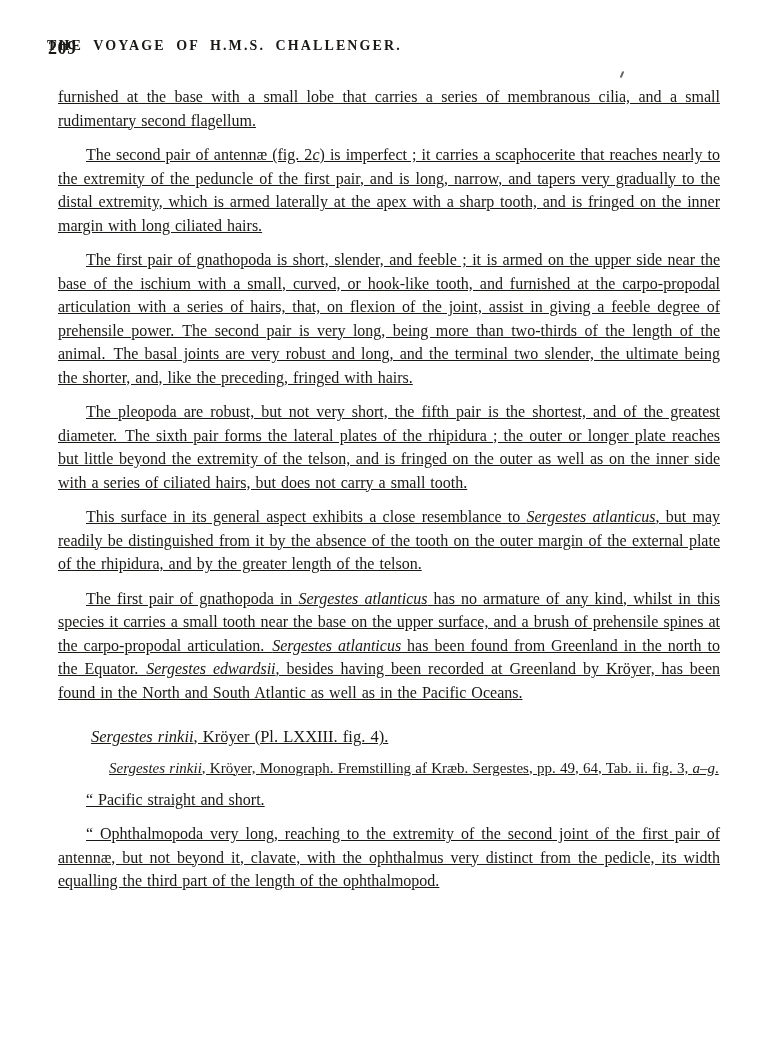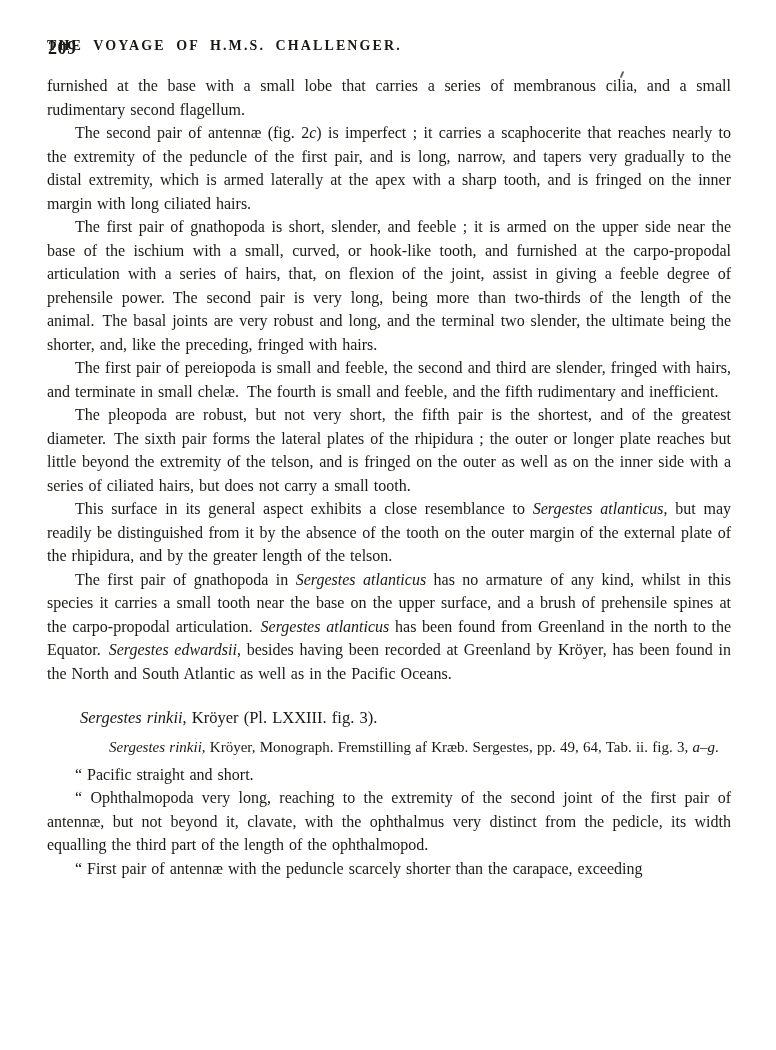--- a/index.html
+++ b/index.html
@@ -22,24 +22,25 @@
     font-size: 14px; font-weight: 700;
     letter-spacing: 2.1px; word-spacing: 5px;
   }
   .scan-speck {
     position: absolute; left: 621px; top: 71px;
     width: 2px; height: 7px; background: #4a4a4a;
     transform: rotate(24deg); border-radius: 1px; opacity: 0.85;
   }
   .body-col { position: absolute; top: 74px; left: 47px; width: 684px; }
   p.block {
-    margin: 0; padding: 0;
+    margin: 11px; padding: 0;
     font-size: 16px; line-height: 23.5px;
     text-align: justify;
     word-spacing: 1px;
+    text-decoration: underline;
   }
   p.block.indent { text-indent: 28px; }
   p.species-heading {
     margin-top: 21px;
     text-align: left;
     text-indent: 33px;
     font-size: 16.5px;
   }
   p.citation {
     margin-top: 9px; margin-bottom: 7px; margin-left: 62px;
@@ -55,23 +56,21 @@
 <div class="page">
   <div class="header">
     <span class="page-number">209</span>
     <span class="running-title">THE VOYAGE OF H.M.S. CHALLENGER.</span>
   </div>
   <div class="scan-speck"></div>
   <div class="body-col">
       <p class="block paragraph"><span>furnished at the base with a small lobe that carries a series of membranous cilia, and a small rudimentary second flagellum.</span></p>
       <p class="block paragraph indent"><span>The second pair of antennæ (fig. 2</span><span class="it">c</span><span>) is imperfect ; it carries a scaphocerite that reaches nearly to the extremity of the peduncle of the first pair, and is long, narrow, and tapers very gradually to the distal extremity, which is armed laterally at the apex with a sharp tooth, and is fringed on the inner margin with long ciliated hairs.</span></p>
       <p class="block paragraph indent"><span>The first pair of gnathopoda is short, slender, and feeble ; it is armed on the upper side near the base of the ischium with a small, curved, or hook-like tooth, and furnished at the carpo-propodal articulation with a series of hairs, that, on flexion of the joint, assist in giving a feeble degree of prehensile power. The second pair is very long, being more than two-thirds of the length of the animal. The basal joints are very robust and long, and the terminal two slender, the ultimate being the shorter, and, like the preceding, fringed with hairs.</span></p>
-      <p class="block paragraph indent"><span>The first pair of pereiopoda is small and feeble, the second and third are slender, fringed with hairs, and terminate in small chelæ. The fourth is small and feeble, and the fifth rudimentary and inefficient.</span></p>
       <p class="block paragraph indent"><span>The pleopoda are robust, but not very short, the fifth pair is the shortest, and of the greatest diameter. The sixth pair forms the lateral plates of the rhipidura ; the outer or longer plate reaches but little beyond the extremity of the telson, and is fringed on the outer as well as on the inner side with a series of ciliated hairs, but does not carry a small tooth.</span></p>
       <p class="block paragraph indent"><span>This surface in its general aspect exhibits a close resemblance to </span><span class="it">Sergestes atlanticus</span><span>, but may readily be distinguished from it by the absence of the tooth on the outer margin of the external plate of the rhipidura, and by the greater length of the telson.</span></p>
       <p class="block paragraph indent"><span>The first pair of gnathopoda in </span><span class="it">Sergestes atlanticus</span><span> has no armature of any kind, whilst in this species it carries a small tooth near the base on the upper surface, and a brush of prehensile spines at the carpo-propodal articulation. </span><span class="it">Sergestes atlanticus</span><span> has been found from Greenland in the north to the Equator. </span><span class="it">Sergestes edwardsii</span><span>, besides having been recorded at Greenland by Kröyer, has been found in the North and South Atlantic as well as in the Pacific Oceans.</span></p>
-      <p class="block species-heading"><span class="it">Sergestes rinkii</span><span>, Kröyer (Pl. LXXIII. fig. 3).</span></p>
+      <p class="block species-heading"><span class="it">Sergestes rinkii</span><span>, Kröyer (Pl. LXXIII. fig. 4).</span></p>
       <p class="block citation"><span class="it">Sergestes rinkii</span><span>, Kröyer, Monograph. Fremstilling af Kræb. Sergestes, pp. 49, 64, Tab. ii. fig. 3, </span><span class="it">a–g</span><span>.</span></p>
       <p class="block paragraph indent"><span>“ Pacific straight and short.</span></p>
       <p class="block paragraph indent"><span>“ Ophthalmopoda very long, reaching to the extremity of the second joint of the first pair of antennæ, but not beyond it, clavate, with the ophthalmus very distinct from the pedicle, its width equalling the third part of the length of the ophthalmopod.</span></p>
-      <p class="block paragraph indent"><span>“ First pair of antennæ with the peduncle scarcely shorter than the carapace, exceeding</span></p>
     </div>
 </div>
 
 </body></html>

